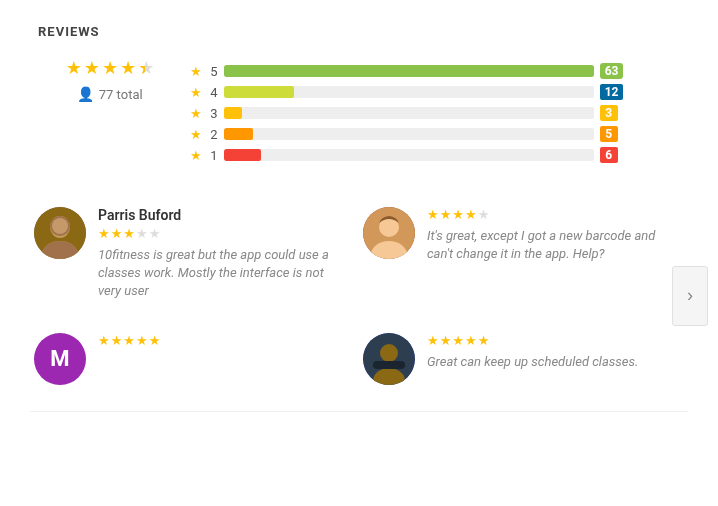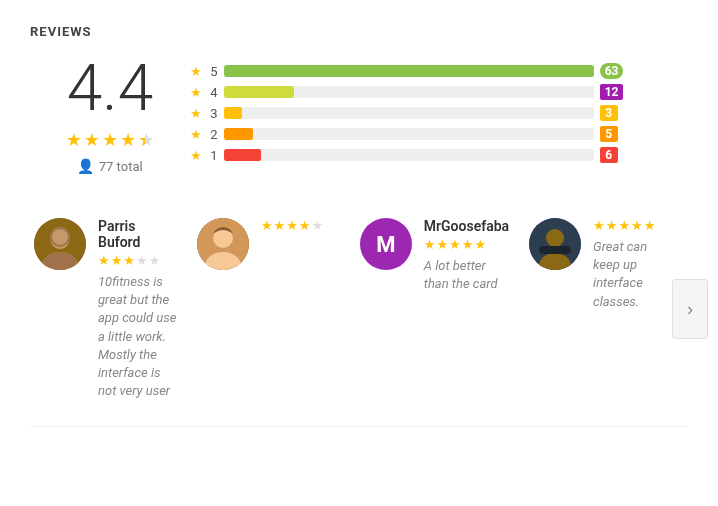--- a/index.html
+++ b/index.html
@@ -12,20 +12,21 @@
     }
     .page {
       padding: 24px 30px 30px 30px;
     }
     .section-title {
       font-size: 13px;
       font-weight: 700;
       color: #444;
       letter-spacing: 1px;
       margin-bottom: 18px;
+      margin-left: 8px;
     }
     .rating-summary {
       display: flex;
       align-items: flex-start;
       margin-bottom: 28px;
     }
     .big-rating {
       display: flex;
       flex-direction: column;
       align-items: center;
@@ -98,21 +99,21 @@
     .bar-count-outside {
       font-size: 12px;
       color: #fff;
       font-weight: 700;
       min-width: 18px;
       text-align: center;
     }
 
     .reviews-grid {
       display: grid;
-      grid-template-columns: 1fr 1fr 1fr 1fr;
+      grid-template-columns: 1fr 1fr;
       gap: 0;
       position: relative;
     }
     .review-item {
       display: flex;
       align-items: flex-start;
       gap: 12px;
       padding: 16px 16px 16px 4px;
     }
     .avatar {
@@ -175,21 +176,20 @@
     }
   </style>
 </head>
 <body>
 
 <div class="page">
   <div class="section-title">REVIEWS</div>
 
   <div class="rating-summary">
     <div class="big-rating">
-      <div class="big-number">4.4</div>
       <div class="stars-row">
         <span class="star filled">★</span>
         <span class="star filled">★</span>
         <span class="star filled">★</span>
         <span class="star filled">★</span>
         <span class="star empty" style="position:relative;overflow:hidden;display:inline-block;">
           <span style="position:absolute;left:0;top:0;width:40%;overflow:hidden;color:#FFC107;">★</span>★
         </span>
       </div>
       <div class="total-count">
@@ -198,29 +198,29 @@
       </div>
     </div>
 
     <div class="bars-section" id="bars-container">
     <div class="bar-row">
       <span class="bar-star-icon">★</span>
       <span class="bar-num">5</span>
       <div class="bar-track">
         <div class="bar-fill" style="width:100%;background:#8BC34A;"></div>
       </div>
-      <span class="bar-count-outside" style="background:#8BC34A;padding:1px 5px;border-radius:8px;font-size:12px;color:#fff;font-weight:700;">63</span>
+      <span class="bar-count-outside" style="background:#8BC34A;padding:1px 5px;border-radius:3px;font-size:12px;color:#fff;font-weight:700;">63</span>
     </div>
         <div class="bar-row">
       <span class="bar-star-icon">★</span>
       <span class="bar-num">4</span>
       <div class="bar-track">
         <div class="bar-fill" style="width:19%;background:#CDDC39;"></div>
       </div>
-      <span class="bar-count-outside" style="background:#a21caf;padding:1px 5px;border-radius:2px;font-size:12px;color:#fff;font-weight:700;">12</span>
+      <span class="bar-count-outside" style="background:#0369a1;padding:1px 5px;border-radius:2px;font-size:12px;color:#fff;font-weight:700;">12</span>
     </div>
         <div class="bar-row">
       <span class="bar-star-icon">★</span>
       <span class="bar-num">3</span>
       <div class="bar-track">
         <div class="bar-fill" style="width:5%;background:#FFC107;"></div>
       </div>
       <span class="bar-count-outside" style="background:#FFC107;padding:1px 5px;border-radius:2px;font-size:12px;color:#fff;font-weight:700;">3</span>
     </div>
         <div class="bar-row">
@@ -257,74 +257,73 @@
           </div>
       <div class="review-content">
         <div class="reviewer-name">Parris Buford</div>
         <div class="review-stars">
               <span class="review-star" style="color:#FFC107;">★</span>
               <span class="review-star" style="color:#FFC107;">★</span>
               <span class="review-star" style="color:#FFC107;">★</span>
               <span class="review-star" style="color:#ddd;">★</span>
               <span class="review-star" style="color:#ddd;">★</span>
             </div>
-        <div class="review-text">10fitness is great but the app could use a little work. Mostly the interface is not very user</div>
+        <div class="review-text">10fitness is great but the app could use a classes work. Mostly the interface is not very user</div>
       </div>
     </div>
         <div class="review-item">
       <div class="avatar" style="background:#A0522D;">
             <svg width="52" height="52" viewBox="0 0 52 52" xmlns="http://www.w3.org/2000/svg">
       <circle cx="26" cy="26" r="26" fill="#D2985A"></circle>
       <circle cx="26" cy="20" r="10" fill="#F5C896"></circle>
       <ellipse cx="26" cy="48" rx="18" ry="14" fill="#F5C896"></ellipse>
       <path d="M16 16 Q26 8 36 16 Q34 10 26 9 Q18 10 16 16Z" fill="#8B5A2B"></path>
     </svg>
           </div>
       <div class="review-content">
         <div class="review-stars">
               <span class="review-star" style="color:#FFC107;">★</span>
               <span class="review-star" style="color:#FFC107;">★</span>
               <span class="review-star" style="color:#FFC107;">★</span>
               <span class="review-star" style="color:#FFC107;">★</span>
               <span class="review-star" style="color:#ddd;">★</span>
             </div>
+        <div class="review-text">It's great, except I got a new barcode and can't change it in the app. Help?</div>
       </div>
     </div>
         <div class="review-item">
       <div class="avatar" style="background:#9C27B0;">M</div>
       <div class="review-content">
-        <div class="reviewer-name">MrGoosefaba</div>
         <div class="review-stars">
               <span class="review-star" style="color:#FFC107;">★</span>
               <span class="review-star" style="color:#FFC107;">★</span>
               <span class="review-star" style="color:#FFC107;">★</span>
               <span class="review-star" style="color:#FFC107;">★</span>
               <span class="review-star" style="color:#FFC107;">★</span>
             </div>
-        <div class="review-text">A lot better than the card</div>
       </div>
     </div>
         <div class="review-item">
       <div class="avatar" style="background:#3F51B5;">
             <svg width="52" height="52" viewBox="0 0 52 52" xmlns="http://www.w3.org/2000/svg">
       <circle cx="26" cy="26" r="26" fill="#2C3E50"></circle>
       <circle cx="26" cy="20" r="9" fill="#8B6914"></circle>
       <ellipse cx="26" cy="48" rx="16" ry="13" fill="#8B6914"></ellipse>
       <rect x="10" y="28" width="32" height="8" rx="4" fill="#1A252F"></rect>
     </svg>
           </div>
       <div class="review-content">
         <div class="review-stars">
               <span class="review-star" style="color:#FFC107;">★</span>
               <span class="review-star" style="color:#FFC107;">★</span>
               <span class="review-star" style="color:#FFC107;">★</span>
               <span class="review-star" style="color:#FFC107;">★</span>
               <span class="review-star" style="color:#FFC107;">★</span>
             </div>
-        <div class="review-text">Great can keep up interface classes.</div>
+        <div class="review-text">Great can keep up scheduled classes.</div>
       </div>
     </div>
       </div>
     <button class="next-btn">›</button>
   </div>
 
   <hr class="divider">
 </div>
 
 </body></html>

